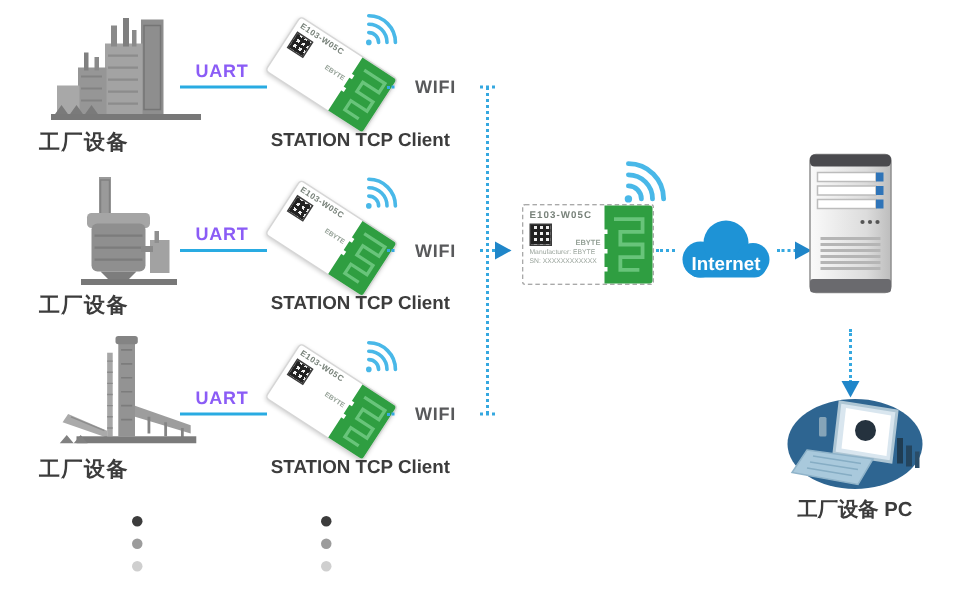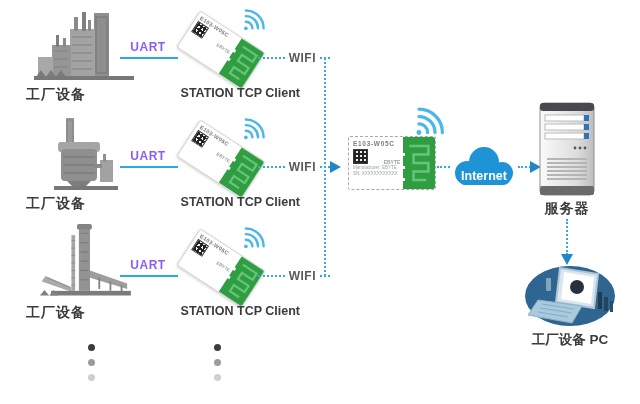--- a/index.html
+++ b/index.html
@@ -41,21 +41,21 @@
   .modwrap .wifi{right:-8px;top:-8px;width:32px;height:28px;}
 
   .station-label{position:absolute;left:144px;top:84px;width:156px;text-align:right;
                  font-size:12.5px;font-weight:700;}
 
   .wifi-link{position:absolute;left:258px;top:49px;width:72px;height:14px;
              display:flex;align-items:center;}
   .dotline{border-top:2px dotted #35a8e0;height:0;}
   .wifi-link .dl1{flex:1;}
   .wifi-link .dl2{width:10px;}
-  .wifi-link .lbl{font-size:12px;font-weight:600;color:#58595b;margin:0 4px;letter-spacing:.5px;}
+  .wifi-link .lbl{font-size:12px;font-weight:600;color:#58595b;margin:0 16px;letter-spacing:.5px;}
 
   
   .junction-v{position:absolute;left:324px;top:58px;height:218px;width:0;
               border-left:2px dotted #35a8e0;}
   .arrow-right{width:0;height:0;border-top:6px solid transparent;border-bottom:6px solid transparent;
                border-left:11px solid #1f86c9;position:absolute;}
   .arrow-down{width:0;height:0;border-left:6px solid transparent;border-right:6px solid transparent;
               border-top:11px solid #1f86c9;position:absolute;}
   #ap-arrow{left:330px;top:161px;}
   #srv-arrow{left:530px;top:161px;}
@@ -322,21 +322,20 @@
     <g fill="#b5b5b5">
       <rect x="8" y="56" width="40" height="2"></rect>
         <rect x="8" y="60" width="40" height="2"></rect>
       <rect x="8" y="64" width="40" height="2"></rect>
         <rect x="8" y="68" width="40" height="2"></rect>
       <rect x="8" y="72" width="40" height="2"></rect>
         <rect x="8" y="76" width="40" height="2"></rect>
     </g>
     <rect x="1" y="84" width="54" height="9" rx="2" fill="#6a6a6e"></rect>
   </svg>
-  <div class="server-label">服务器</div>
 
   <div class="vdots" id="d-srv-pc"></div>
   <div class="arrow-down" id="pc-arrow"></div>
 
   <svg class="pc" viewBox="0 0 92 66">
     <ellipse cx="46" cy="34" rx="45" ry="30" fill="#2e6591"></ellipse>
     <rect x="22" y="16" width="5" height="13" rx="1" fill="#85a4b8"></rect>
     <polygon points="36,6 74,12 70,46 32,40" fill="#d9e6ef" stroke="#aec6d4" stroke-width="2"></polygon>
     <polygon points="40,10 70,15 67,42 37,37" fill="#ffffff"></polygon>
     <circle cx="53" cy="25" r="7" fill="#25323e"></circle>

